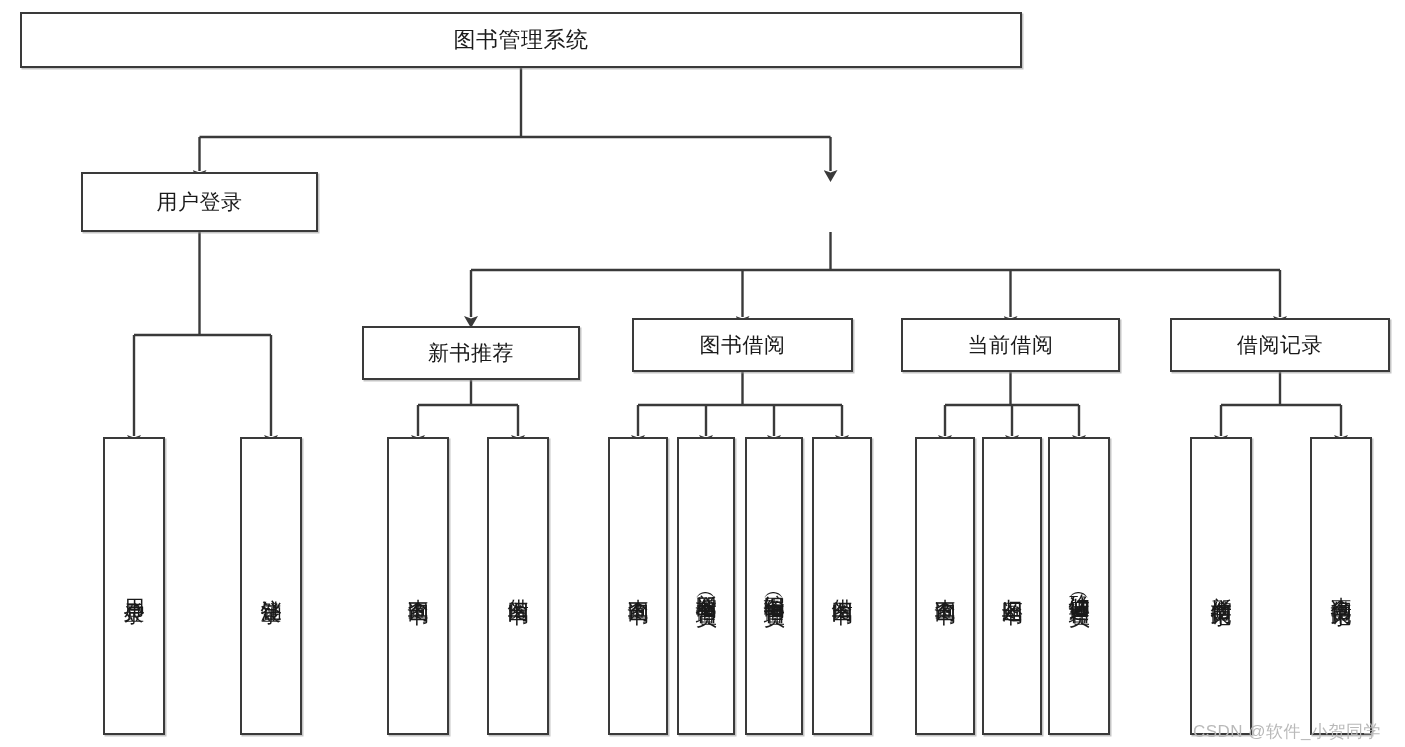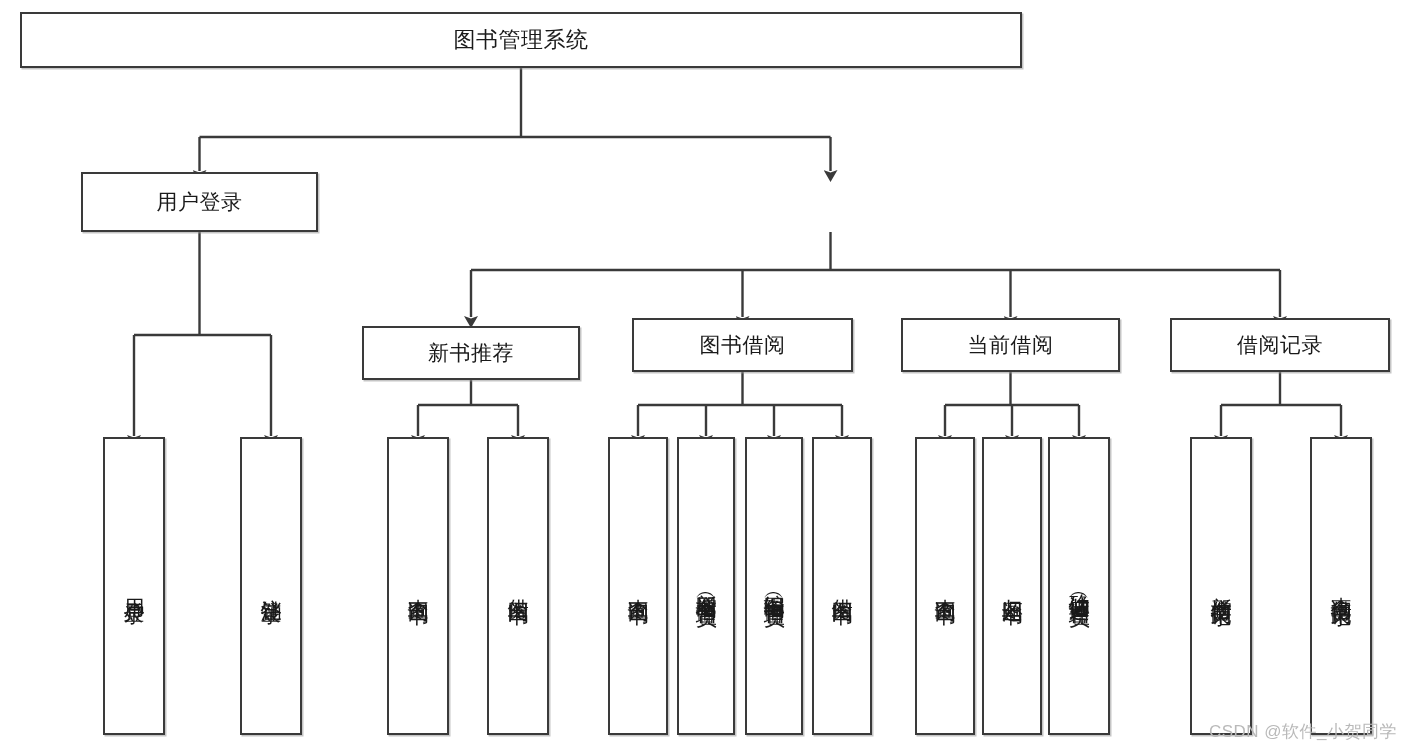--- a/index.html
+++ b/index.html
@@ -47,21 +47,21 @@
     font-size: 21px;
     line-height: 1.25;
     letter-spacing: 2px;
     white-space: normal;
   }
   .title-label {
     font-size: 22px;
   }
   .watermark {
     position: absolute;
-    right: 8px;
+    right: 24px;
     bottom: 4px;
     color: #b9b9b9;
     font-size: 17px;
     letter-spacing: 0.5px;
     white-space: nowrap;
     pointer-events: none;
   }
 </style>
 </head>
 <body>

